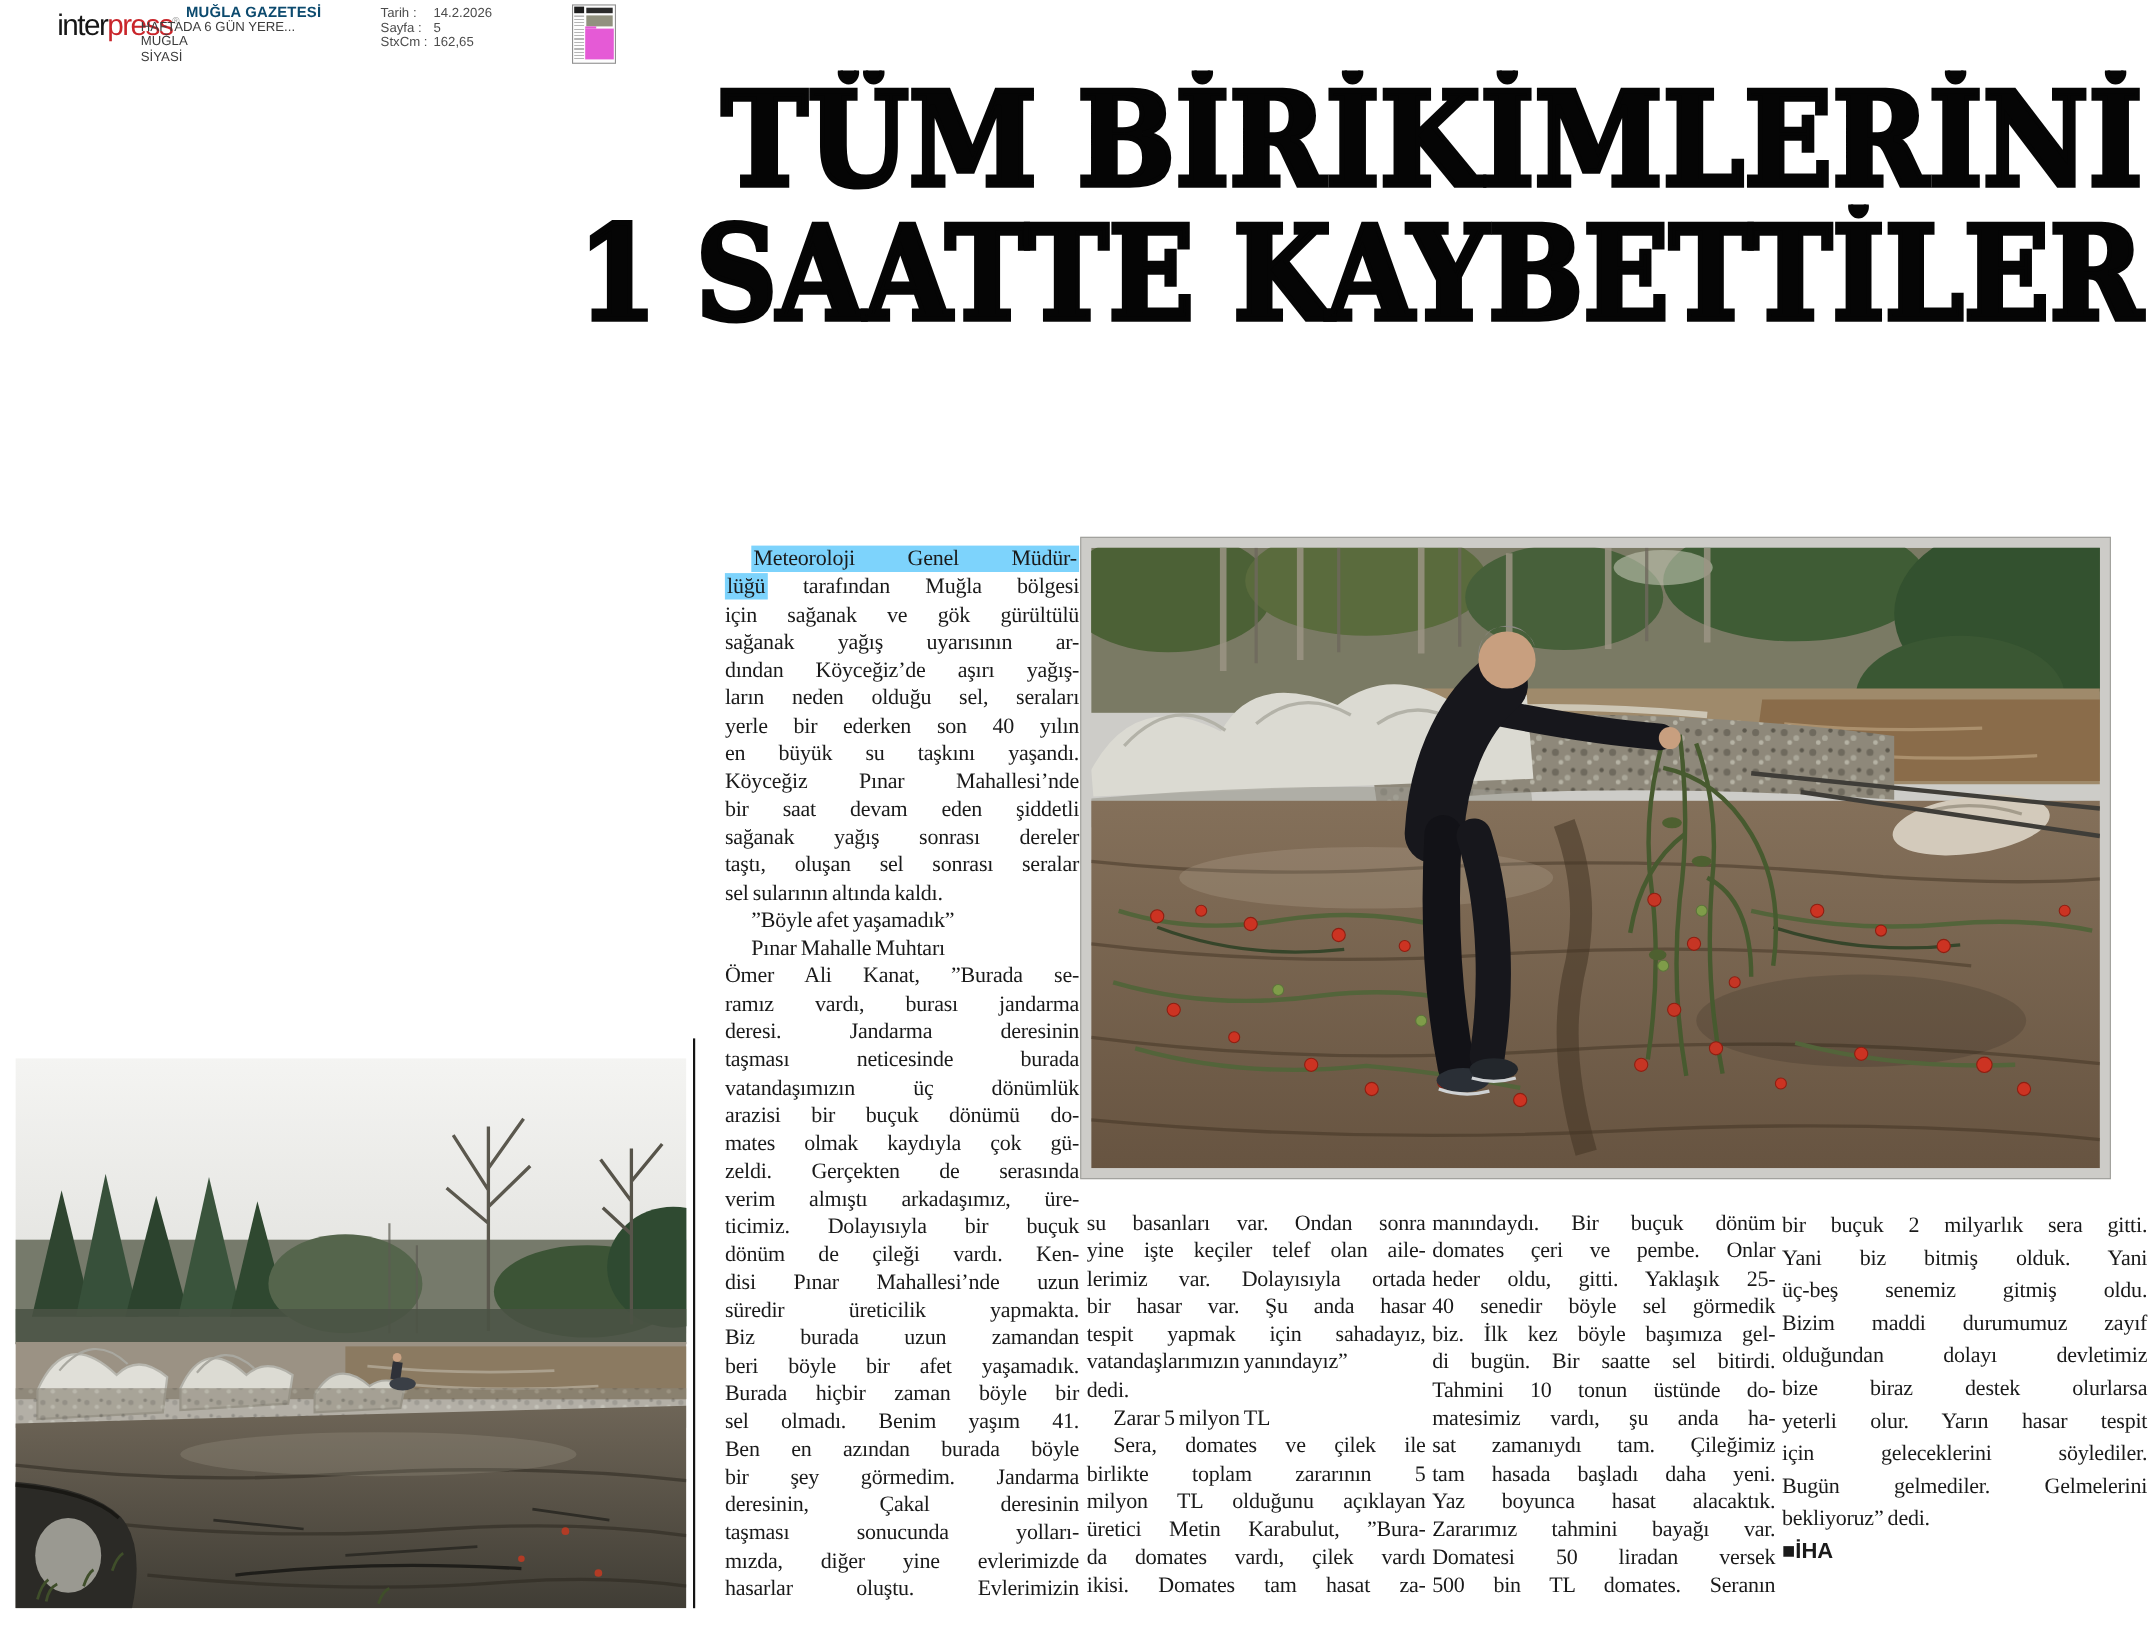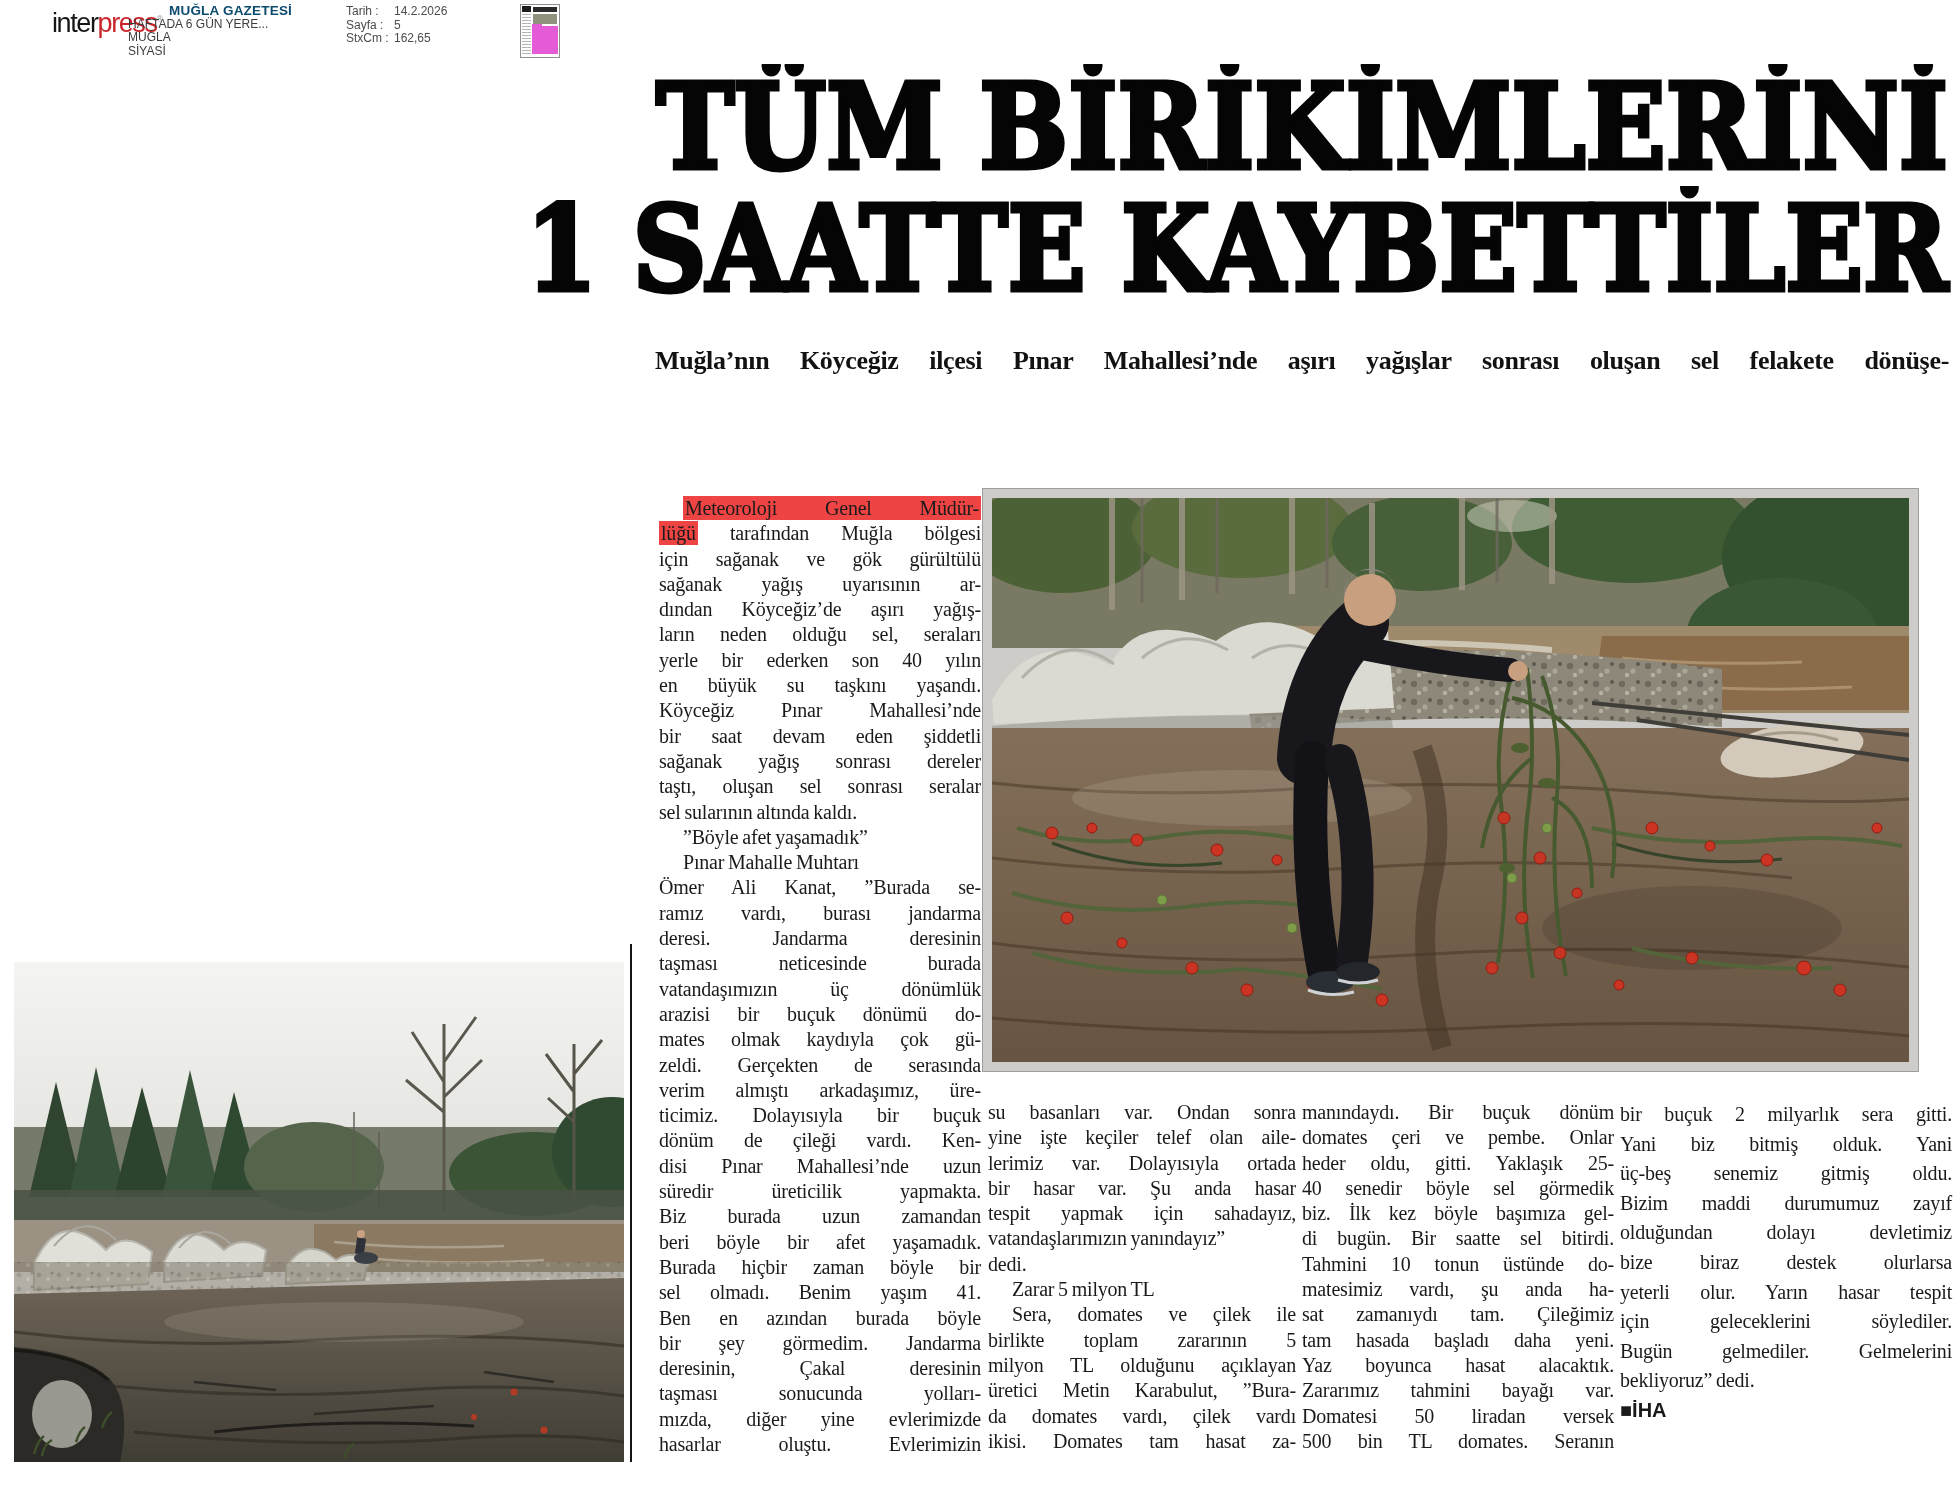--- a/index.html
+++ b/index.html
@@ -44,21 +44,21 @@
   #col1{left:659px;top:496px;width:322px;}
   #col2{left:988px;top:1100px;width:308px;}
   #col3{left:1302px;top:1100px;width:312px;}
   #col4{left:1620px;top:1100px;width:332px;}
   #col4 .tl{height:29.6px;line-height:29.6px;}
 
   .tl{text-align:justify;text-align-last:justify;white-space:nowrap;overflow:visible;}
   .tl.nj{text-align-last:left;}
   .tl.ind{text-indent:24px;}
   .tl.bld{font-family:"Liberation Sans",sans-serif;font-weight:bold;letter-spacing:0;}
-  .hl{background:#ef4444;padding:1px 2px;}
+  .hl{background:#7dd3fc;padding:1px 2px;}
 
   
   #mainphoto{left:982px;top:488px;width:917px;height:564px;background:#cdccc8;
              border:1px solid #9e9e9a;padding:9px;}
   #leftphoto{left:14px;top:962px;width:610px;height:500px;}
   #vrule{left:630px;top:944px;width:2px;height:518px;background:#141414;}
 </style>
 </head>
 <body>
 
@@ -96,21 +96,20 @@
 </div>
 
 <svg class="hl-svg" style="left:652px;top:64px;" width="1302" height="120">
   <text x="4" y="104" font-size="118" textLength="1292" lengthAdjust="spacingAndGlyphs" fill="#050505" stroke="#050505" stroke-width="5">TÜM BİRİKİMLERİNİ</text>
 </svg>
 <svg class="hl-svg" style="left:522px;top:186px;" width="1432" height="120">
   <text x="4" y="104" font-size="118" textLength="1422" lengthAdjust="spacingAndGlyphs" fill="#050505" stroke="#050505" stroke-width="5">1 SAATTE KAYBETTİLER</text>
 </svg>
 
 <div class="abs" id="lead">
-    <div class="tl"><span>Muğla’nın Köyceğiz ilçesi Pınar Mahallesi’nde aşırı yağışlar sonrası oluşan sel felakete dönüşe-</span></div>
   </div>
 
 <div class="col" id="col1">
     <div class="tl ind"><span class="hl">Meteoroloji Genel Müdür-</span></div>
     <div class="tl"><span class="hl">lüğü</span><span> tarafından Muğla bölgesi</span></div>
     <div class="tl"><span>için sağanak ve gök gürültülü</span></div>
     <div class="tl"><span>sağanak yağış uyarısının ar-</span></div>
     <div class="tl"><span>dından Köyceğiz’de aşırı yağış-</span></div>
     <div class="tl"><span>ların neden olduğu sel, seraları</span></div>
     <div class="tl"><span>yerle bir ederken son 40 yılın</span></div>

